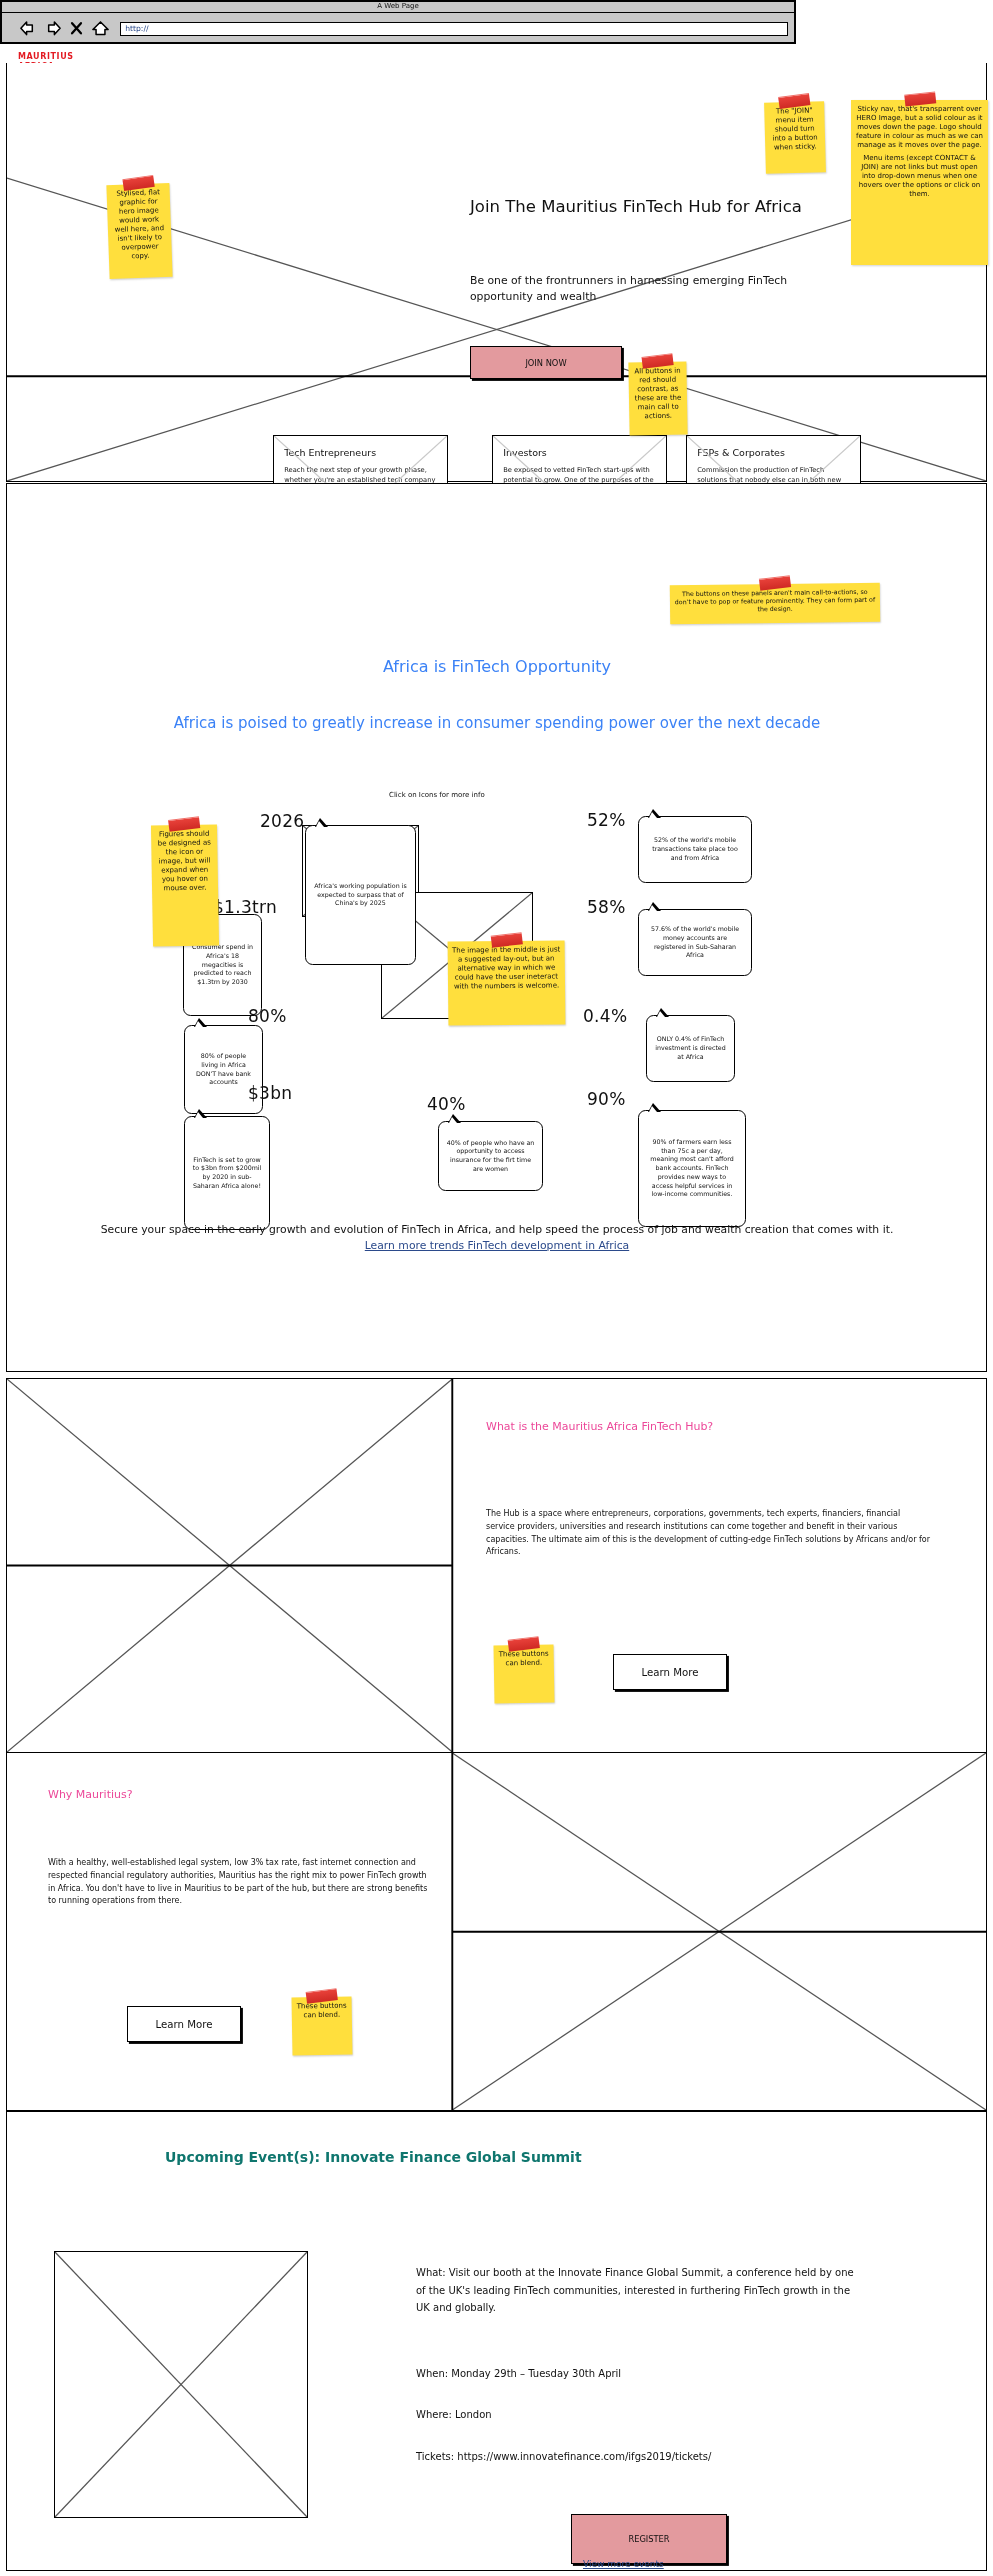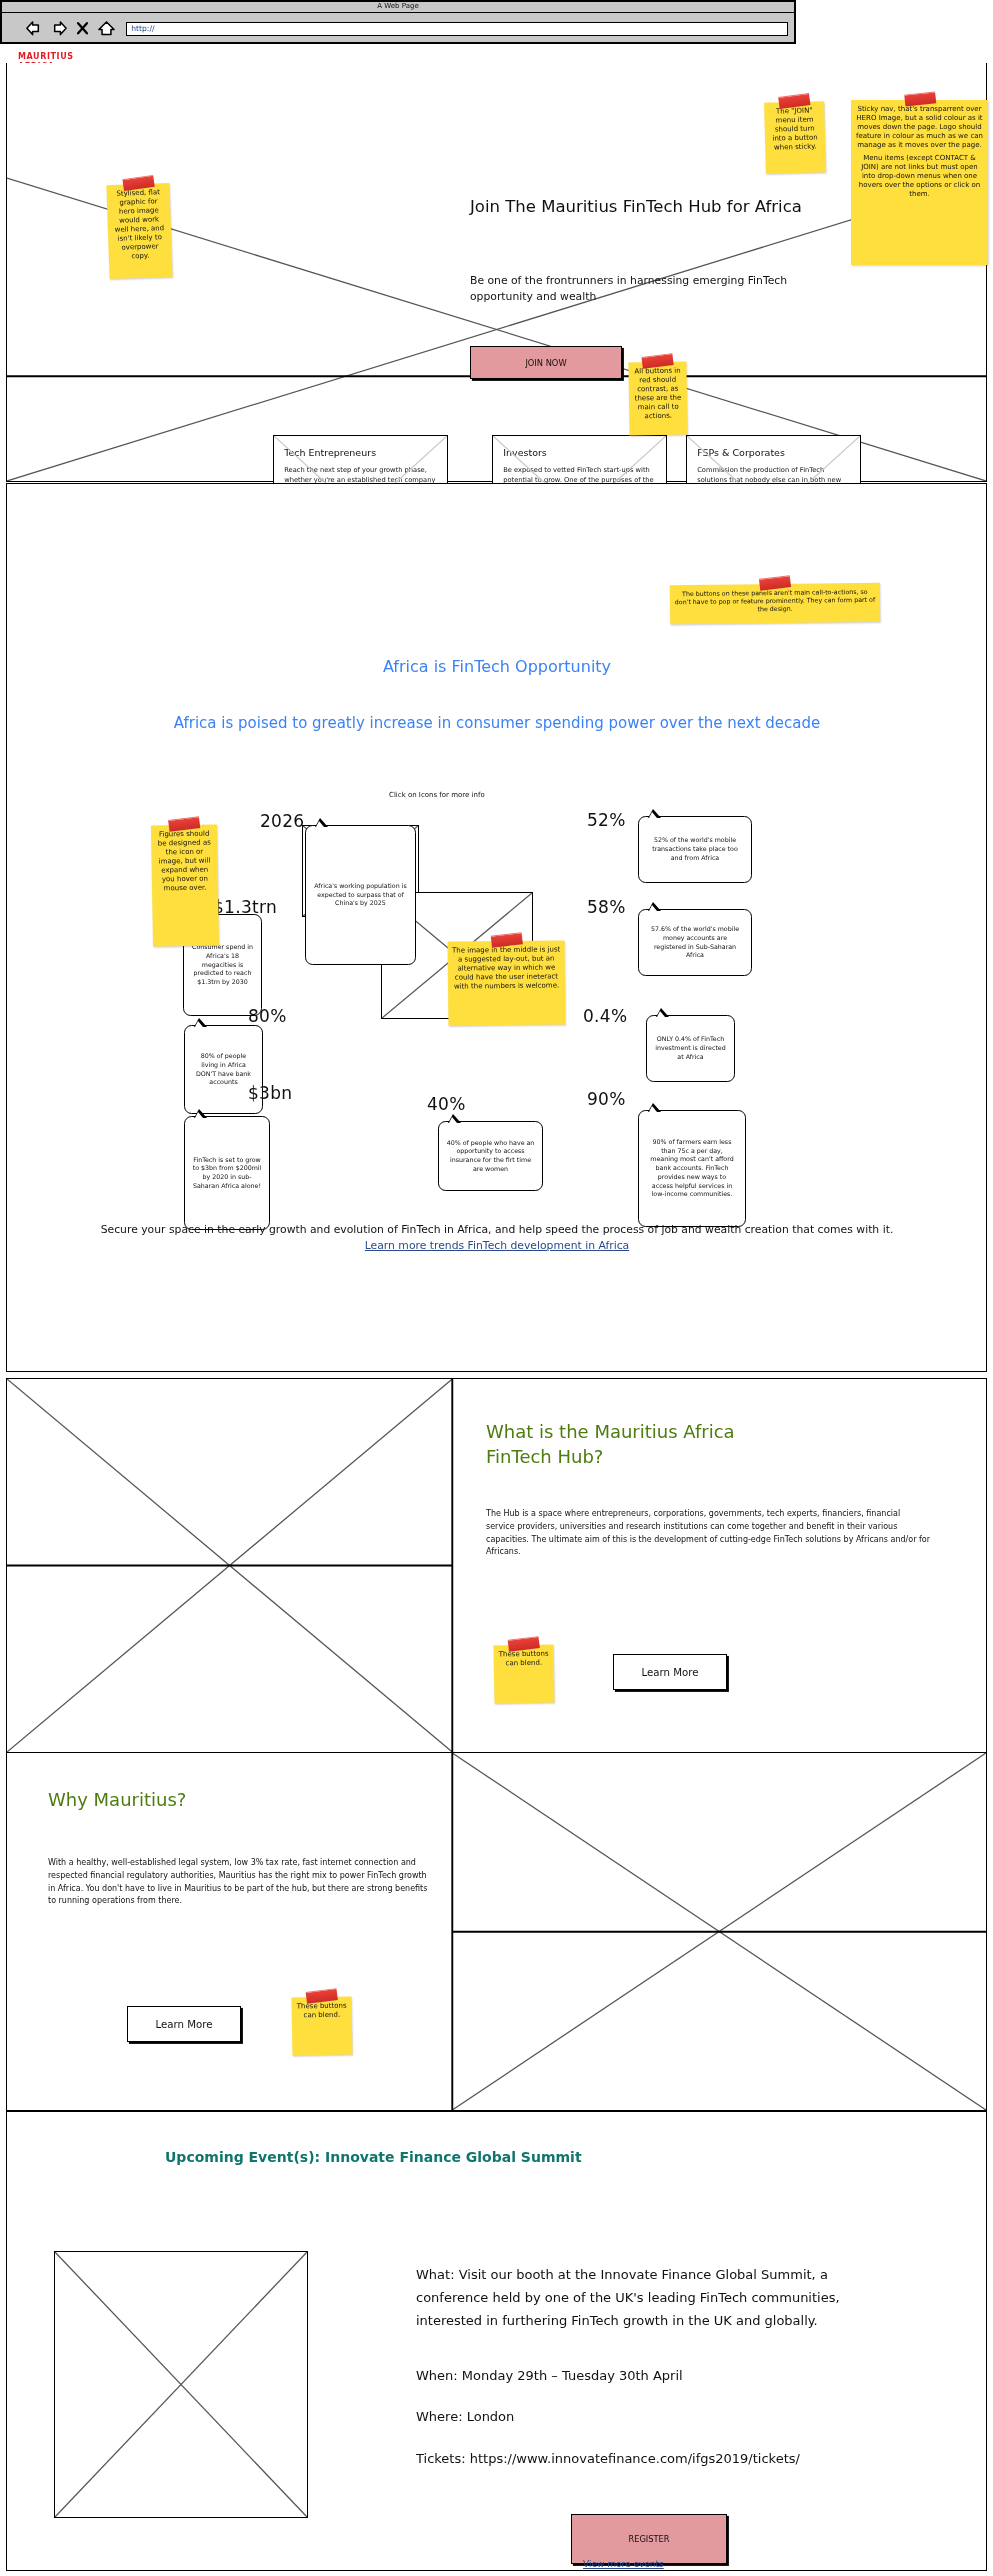--- a/index.html
+++ b/index.html
@@ -16,21 +16,21 @@
   .browser {
     position:absolute; left:0; top:0; width:796px; height:44px;
     background:#c8c8c8; border:2.5px solid #000;
   }
   .titlebar {
     position:absolute; left:0; top:0; width:100%; height:10.8px;
     background:#c8c8c8; border-bottom:1.9px solid #000;
     font-size:7px; text-align:center; line-height:9.5px; color:#111;
     font-family:"DejaVu Sans", sans-serif;
   }
-  .navrow { position:absolute; left:0; top:12.7px; width:100%; height:28px; display:flex; align-items:center; padding-left:23px; }
+  .navrow { position:absolute; left:0; top:12.7px; width:100%; height:28px; display:flex; align-items:center; padding-left:17px; }
   .navicon { width:19px; height:16.5px; margin-right:5.1px; display:block; }
   .urlbar {
     flex:1; height:14px; background:#fff; border:1.3px solid #000;
     margin:0 6.3px 0 5.1px; font-size:7.6px; line-height:12px; padding-left:3.8px;
     color:#2b4a8b; font-family:"DejaVu Sans", sans-serif;
   }
 
   .section { position:absolute; border:1.9px solid #000; background:#fff; }
 
   
@@ -128,26 +128,26 @@
 
   .clicknote { position:absolute; font-size:7px; color:#111; }
 
   .closing {
     position:absolute; left:27px; top:1222px; width:940px; text-align:center;
     font-size:10.8px; line-height:1.5; color:#111;
   }
   .closing a { color:#2b4a8b; text-decoration:underline; }
 
   
-  .sec-h { position:absolute; font-size:18px; line-height:1.4; color:#4d7c0f; }
+  .sec-h { position:absolute; font-size:11px; line-height:1.4; color:#ec4899; }
   .sec-p { position:absolute; font-size:8px; line-height:1.6; color:#111; }
 
   
   .ev-h { position:absolute; font-size:14px; color:#0f766e;font-weight:bold; }
-  .ev-p { position:absolute; font-size:13px; line-height:1.75; color:#111; }
+  .ev-p { position:absolute; font-size:10px; line-height:1.75; color:#111; }
   .viewmore {
     position:absolute; font-size:9px; color:#2b4a8b; text-decoration:underline;
   }
 </style>
 </head>
 <body>
 
 <div class="page">
 
   <div class="browser">

